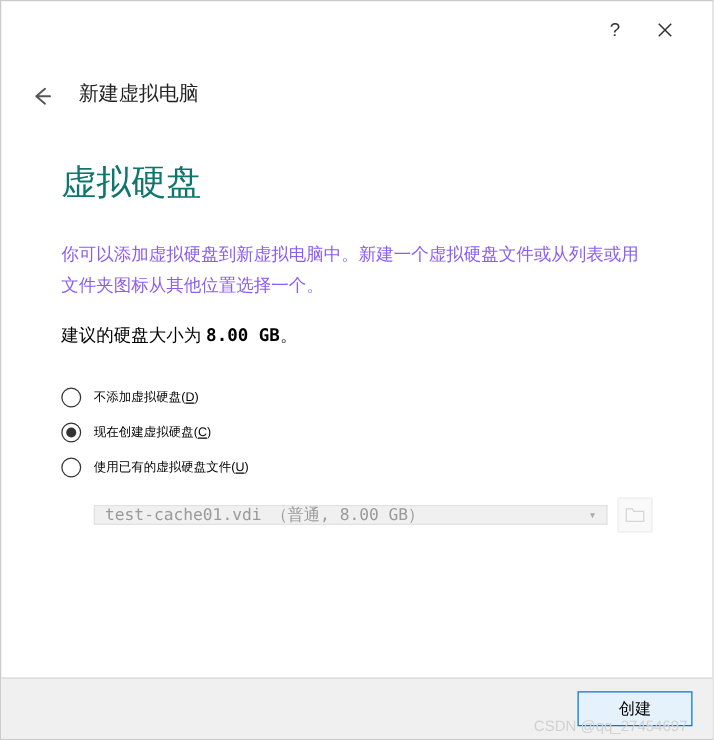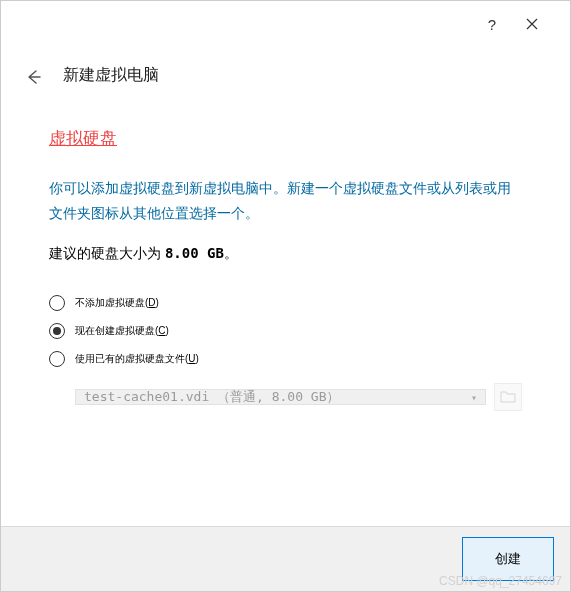--- a/index.html
+++ b/index.html
@@ -59,31 +59,30 @@
     }
     .header-title {
       font-size: 16px;
       color: #222;
     }
     .body-content {
       padding: 38px 48px 0 48px;
       flex: 1;
     }
     .section-title {
-      color: #ef4444;
-      font-size: 17px;
+      color: #0f766e;
+      font-size: 28px;
       font-weight: normal;
       margin-bottom: 26px;
-      text-decoration: underline;
     }
     .paragraph {
       font-size: 14px;
       line-height: 1.75;
       margin-bottom: 20px;
-      color: #0369a1;
+      color: #8b5cf6;
     }
     .rec-line {
       font-size: 14px;
       margin-bottom: 26px;
     }
     .rec-size {
       font-family: "SimSun", monospace;
       font-weight: bold;
     }
     .radio-group {
@@ -153,36 +152,36 @@
     .footer {
       border-top: 1px solid #d9d9d9;
       padding: 10px 16px 10px 0;
       display: flex;
       justify-content: flex-end;
       gap: 10px;
       background: #f0f0f0;
     }
     .dlg-btn {
       min-width: 92px;
-      height: 44px;
+      height: 28px;
       border: 1px solid #adadad;
       background: #e1e1e1;
       font-size: 13px;
       cursor: pointer;
       display: inline-flex;
       align-items: center;
       justify-content: center;
     }
     .dlg-btn.primary {
       border: 1px solid #0078d7;
       background: #e5f1fb;
     }
     .watermark {
       position: absolute;
-      right: 8px;
+      right: 20px;
       bottom: 3px;
       font-size: 12px;
       color: #d1d1d1;
       font-family: Arial, sans-serif;
       pointer-events: none;
     }
   </style>
 </head>
 <body>
 

